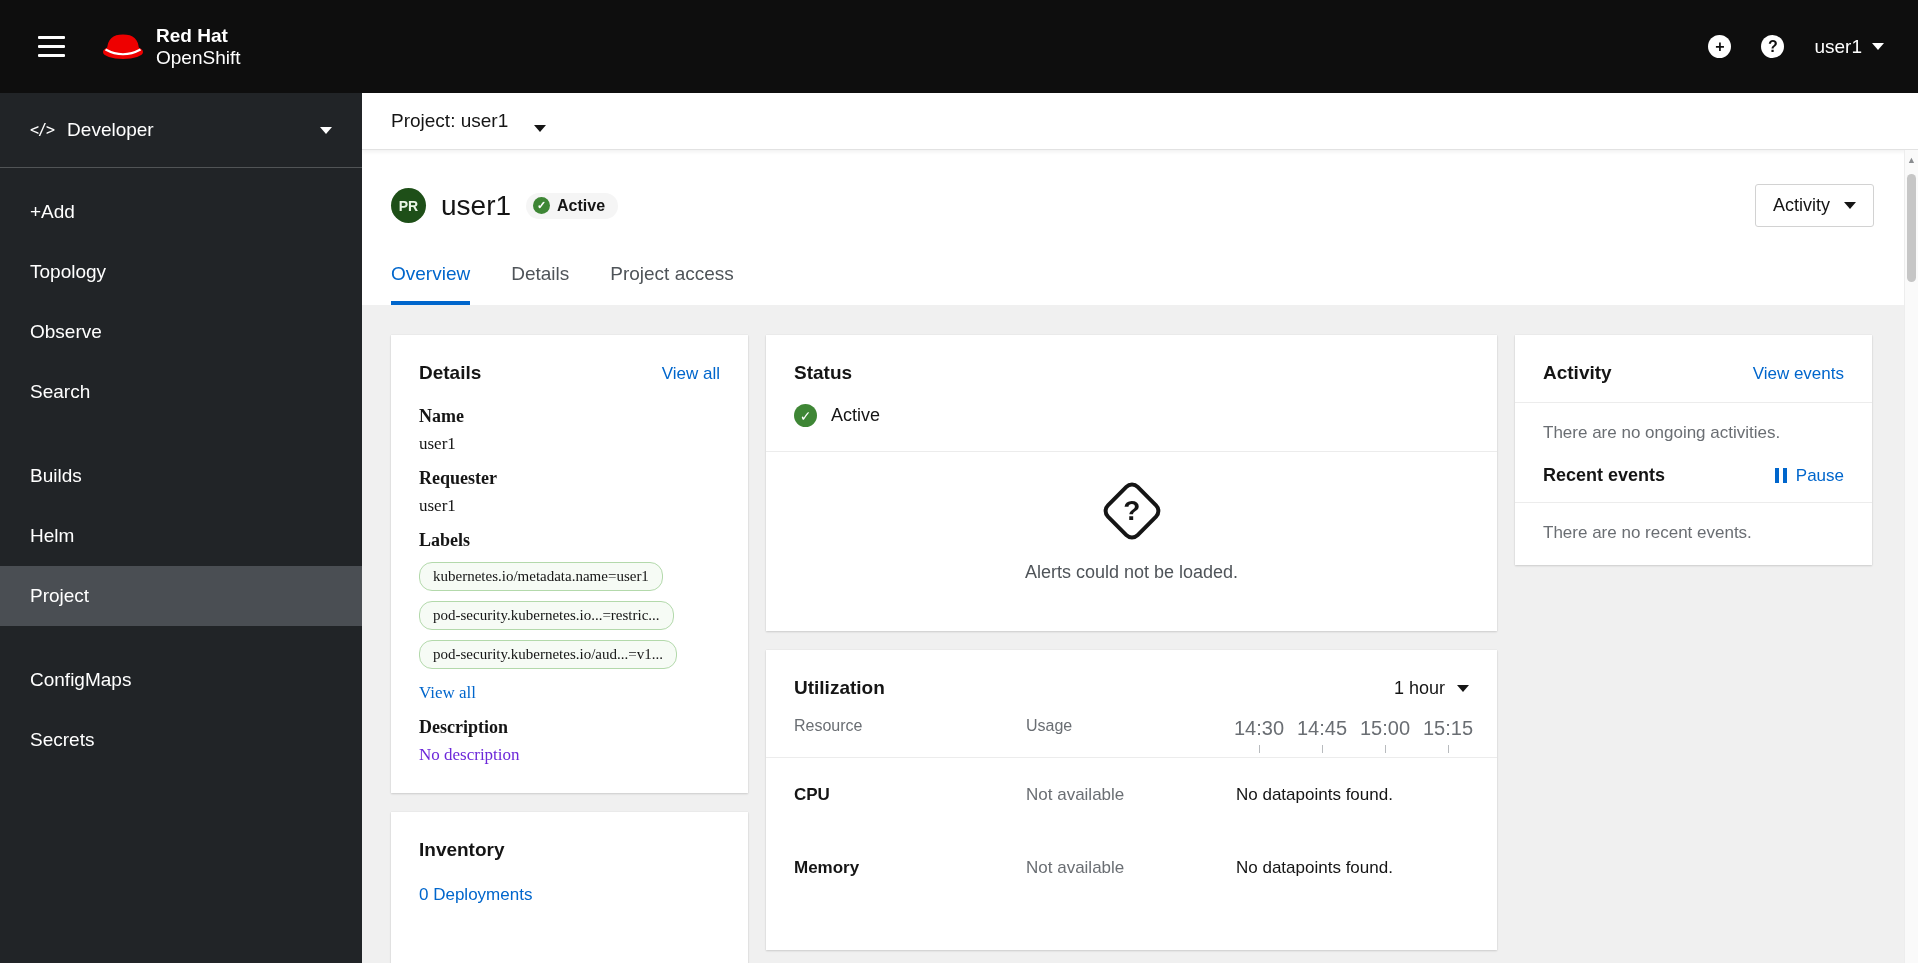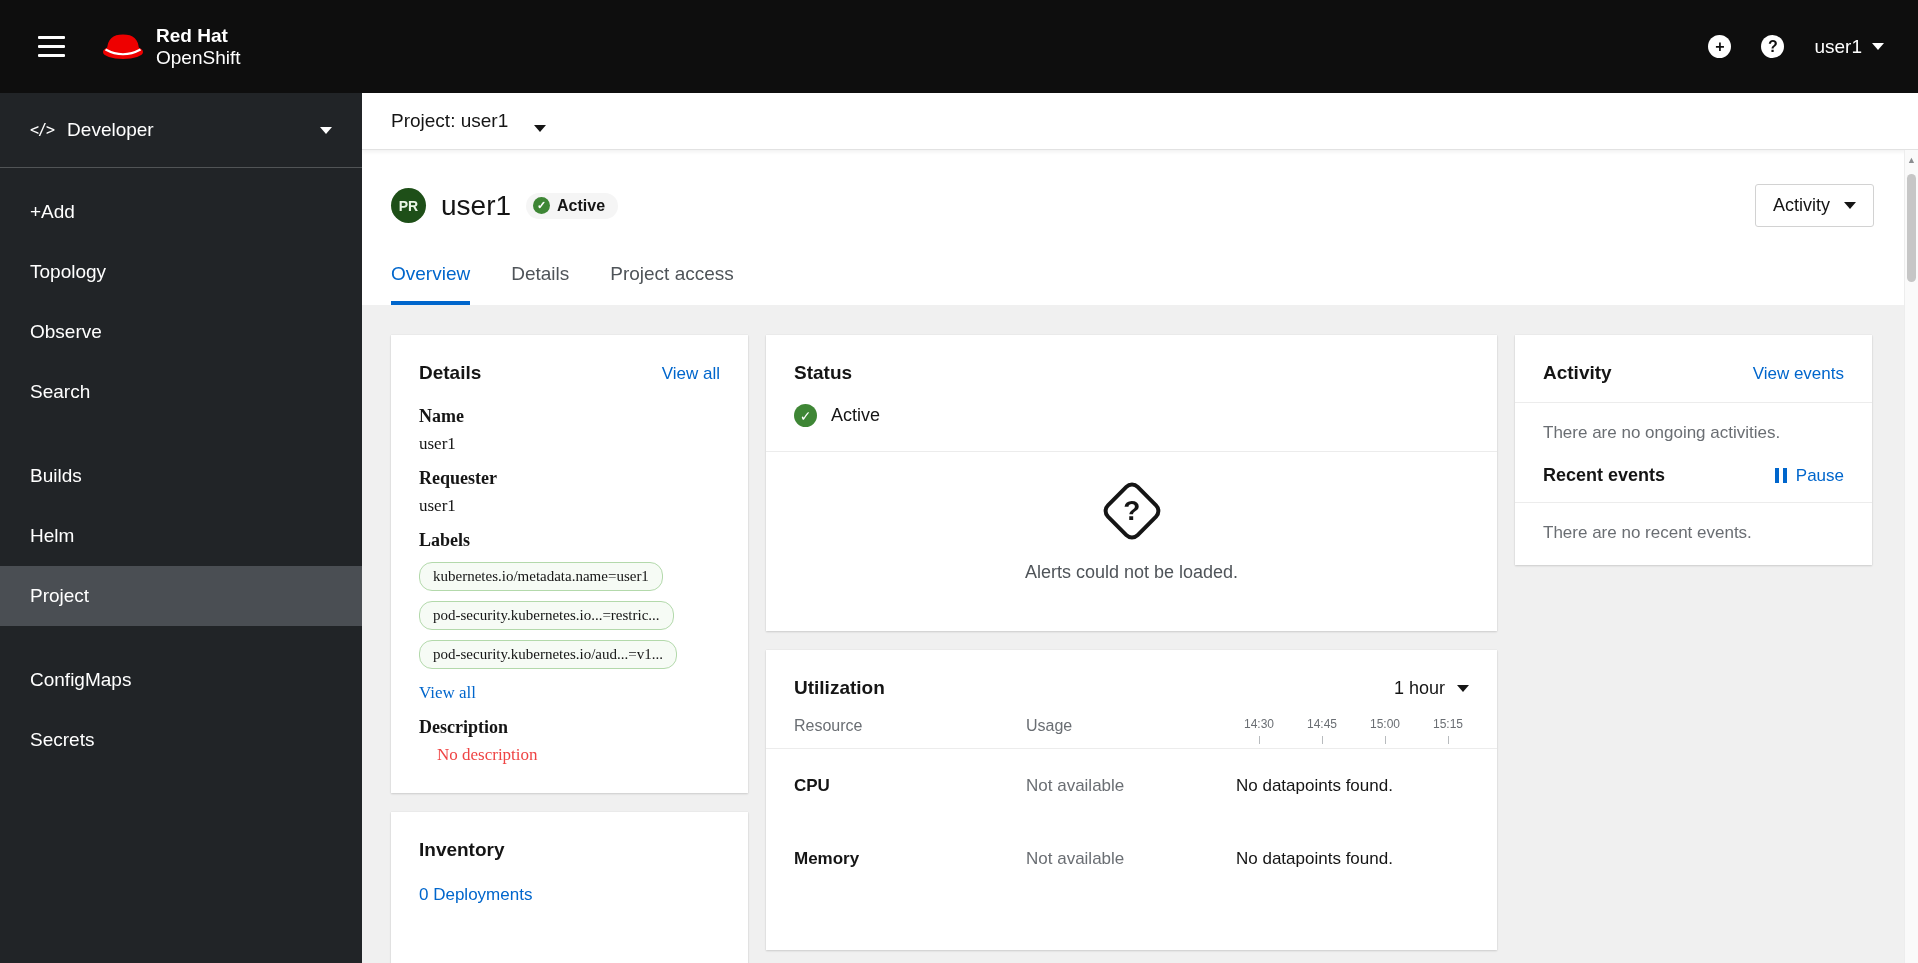--- a/index.html
+++ b/index.html
@@ -102,21 +102,21 @@
   .card-title { font-size:19px; font-weight:700; }
   .link { color:#0066cc; font-size:17px; }
   .divider { border:none; height:1px; background:#ececec; }
 
   
   .card-body { padding:0 28px 28px; }
   .field { margin-top:14px;font-family:Liberation Serif, serif; }
   .field:first-child { margin-top:4px; }
   .field-label { font-weight:700; font-size:18px; }
   .field-value { font-size:17px; margin-top:7px; }
-  .field-value.muted { color:#ef4444;margin-left:18px; }
+  .field-value.muted { color:#6d28d9; }
   .chips { display:flex; flex-direction:column; align-items:flex-start; gap:10px; margin-top:11px; }
   .chip {
     display:inline-block; border:1px solid #b3d9ab; background:#f6fbf5; color:#151515;
     border-radius:13px; padding:5px 13px; font-size:15px; white-space:nowrap;
   }
   .chips-view-all { display:inline-block; margin-top:14px; }
 
   
   .status-row { display:flex; align-items:center; gap:14px; padding:2px 28px 24px; font-size:18px; }
   .alerts-empty { text-align:center; padding:36px 20px 48px; }
@@ -124,21 +124,21 @@
     width:46px; height:46px; margin:0 auto; border:4px solid #151515; border-radius:10px;
     transform:rotate(45deg); display:flex; align-items:center; justify-content:center;
   }
   .unknown-icon .q { transform:rotate(-45deg); font-weight:700; font-size:28px; color:#151515; }
   .alerts-msg { margin-top:28px; font-size:18px; color:#4f5459; }
 
   
   .util-grid { display:grid; grid-template-columns:232px 172px 1fr; padding:0 28px; align-items:start; }
   .axis-label { color:#6a6e73; font-size:16px; }
   .times { display:flex; gap:17px; margin-left:38px; }
-  .time { display:flex; flex-direction:column; align-items:center; gap:5px; color:#6a6e73; font-size:12px; width:46px; }
+  .time { display:flex; flex-direction:column; align-items:center; gap:5px; color:#6a6e73; font-size:20px; width:46px; }
   .tick { width:1px; height:8px; background:#b8bbbe; }
   .util-axis { padding-bottom:4px; }
   .util-row { padding:27px 0 26px; }
   .util-row .util-grid-row { display:grid; grid-template-columns:232px 172px 1fr; padding:0 28px; }
   .res-name { font-size:17px; font-weight:700; }
   .res-usage { font-size:17px; color:#6a6e73; }
   .res-status { font-size:17px; margin-left:38px; }
   .duration-select { display:flex; align-items:center; gap:12px; font-size:18px; color:#151515; }
   .util-card { min-height:300px; }
 

